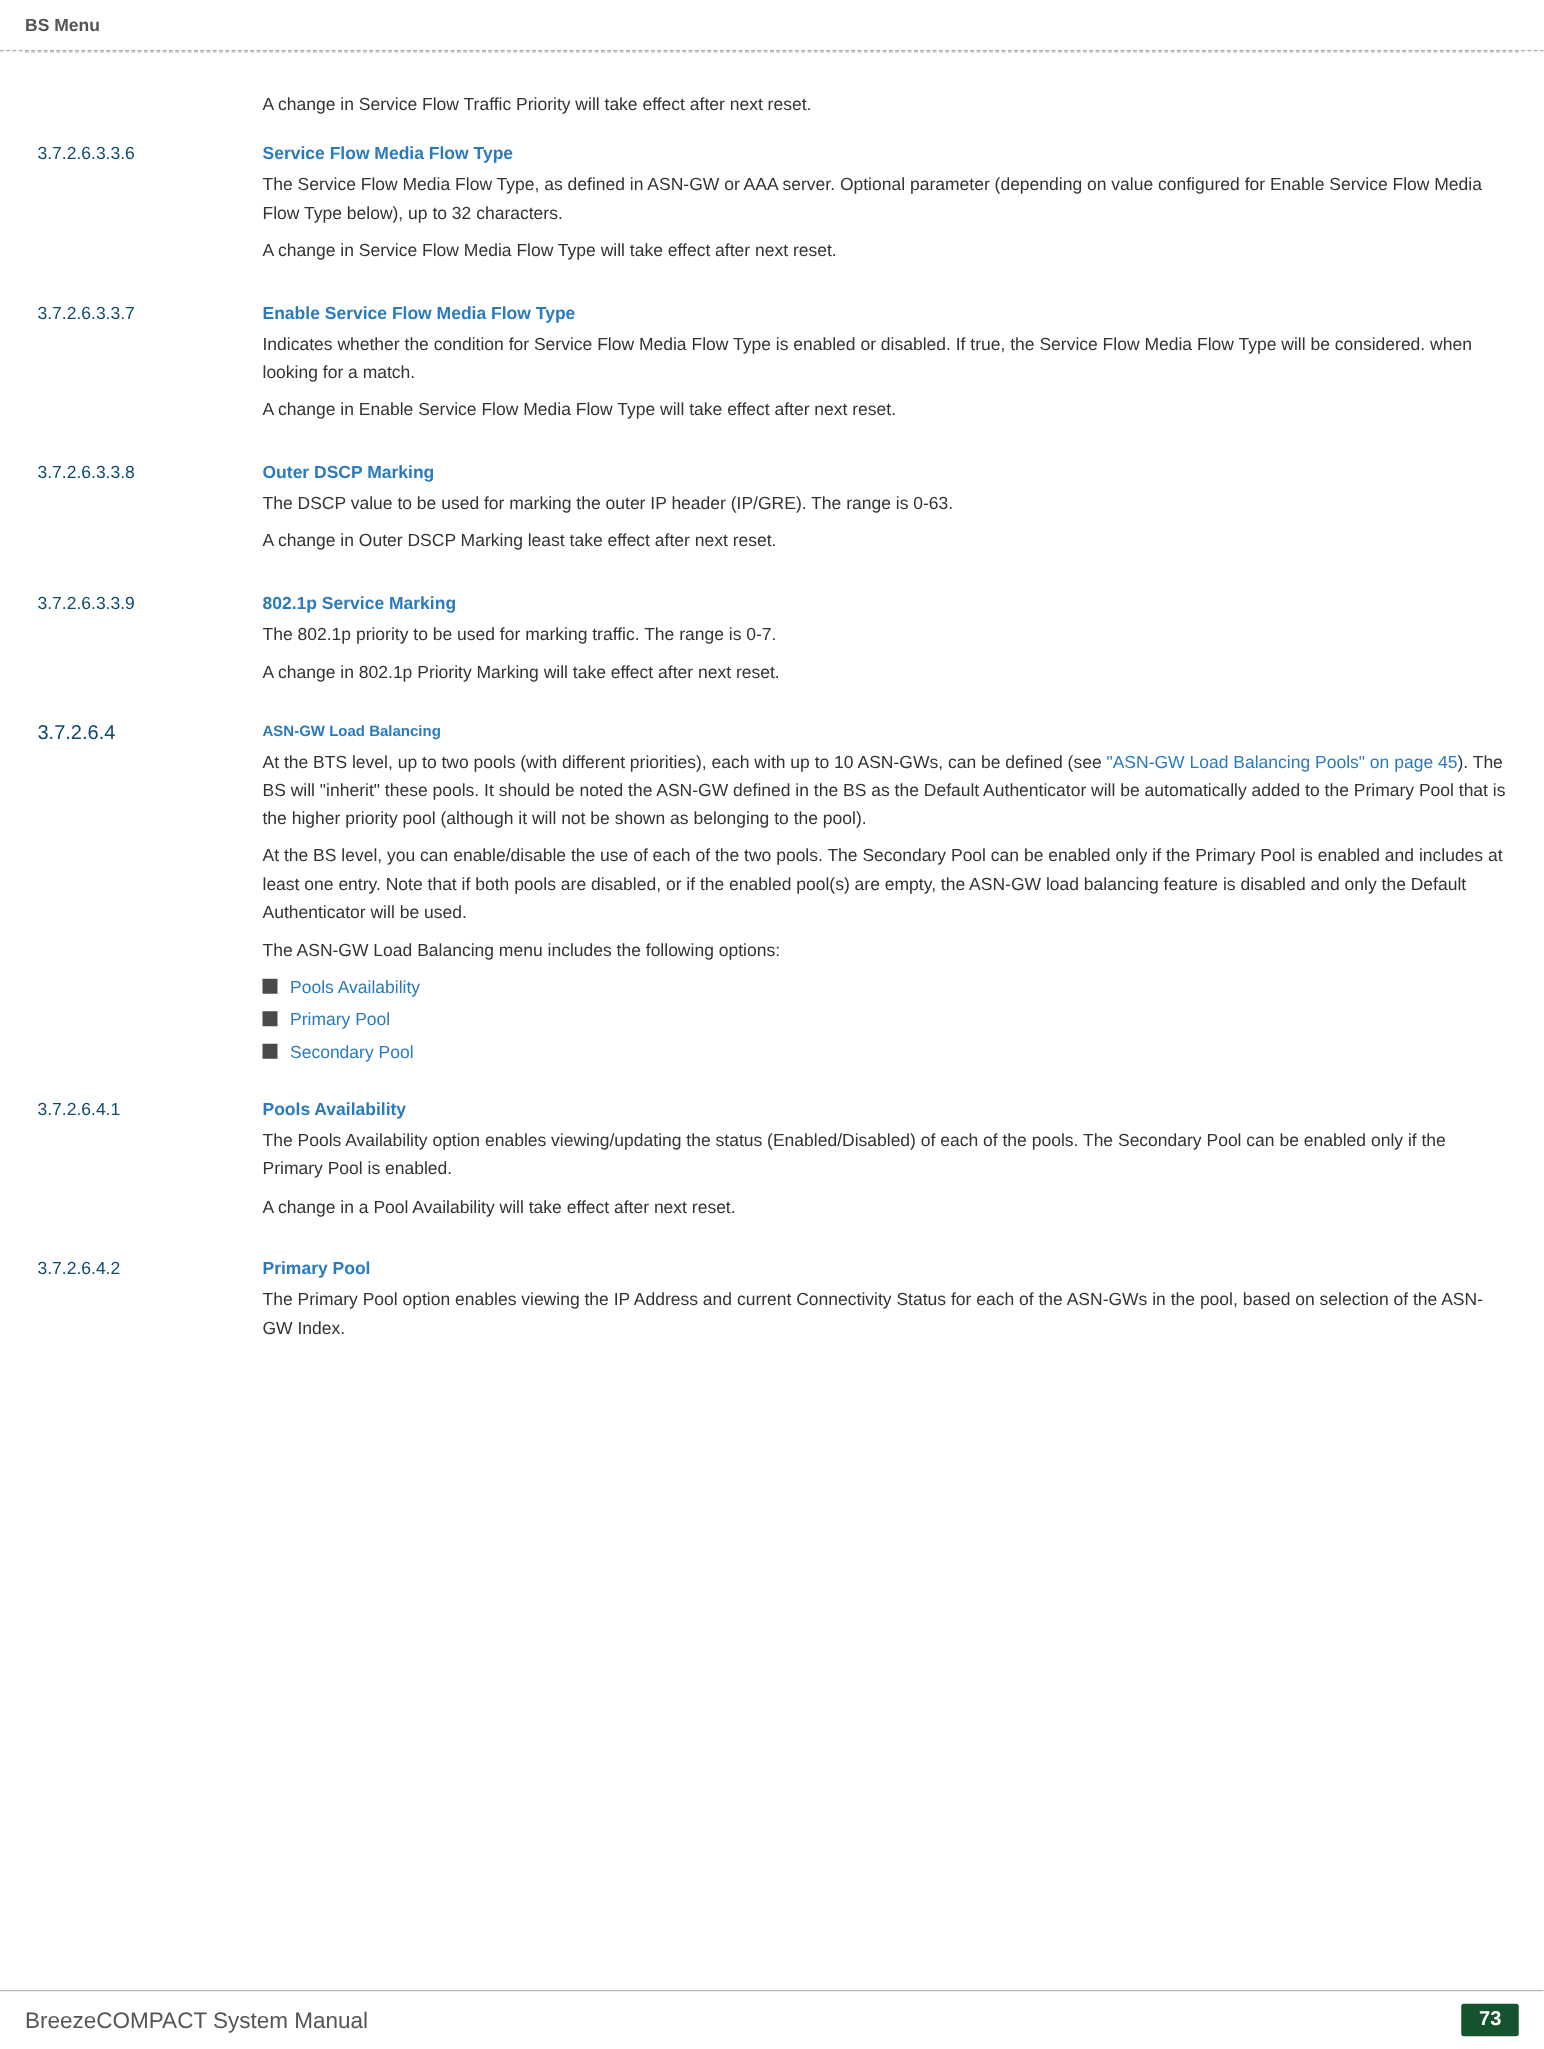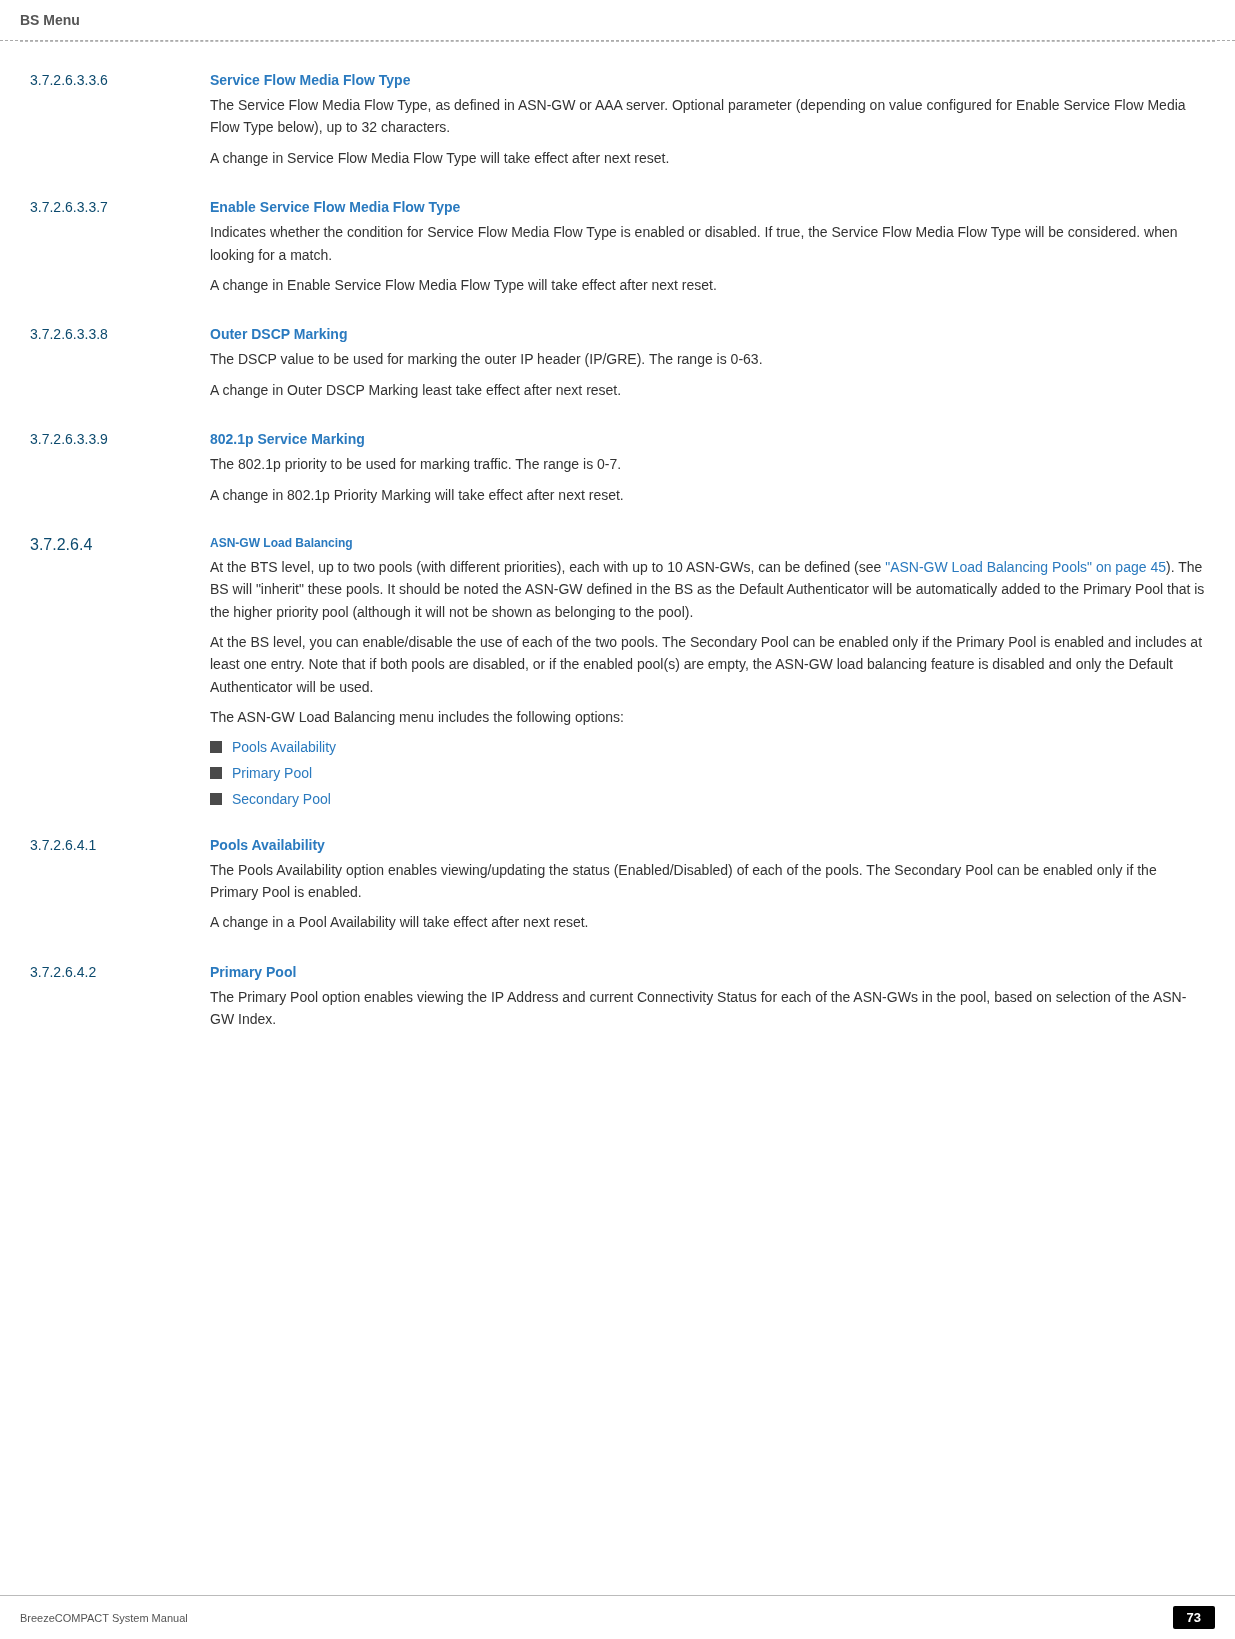--- a/index.html
+++ b/index.html
@@ -140,43 +140,44 @@
       left: 0;
       right: 0;
       display: flex;
       align-items: center;
       justify-content: space-between;
       padding: 10px 20px;
       border-top: 1px solid #bbb;
       background: #fff;
     }
     .footer-title {
-      font-size: 11px;
+      font-size: 18px;
       color: #555;
     }
     .footer-page {
-      background: #000000;
+      background: #14532d;
       color: #fff;
-      font-size: 13px;
+      font-size: 16px;
       font-weight: bold;
       padding: 4px 14px;
       border-radius: 2px;
     }
   </style>
 </head>
 <body>
 
 <div class="header">
   <div class="header-right">BS Menu</div>
 </div>
 
 <hr class="header-divider">
 
 <div class="content">
 
+  <div class="intro-text">A change in Service Flow Traffic Priority will take effect after next reset.</div>
 
   <div class="section">
     <div class="section-number">
       <span>3.7.2.6.3.3.6</span>
     </div>
     <div class="section-content">
       <div class="section-title">Service Flow Media Flow Type</div>
       <div class="section-body">The Service Flow Media Flow Type, as defined in ASN-GW or AAA server. Optional parameter (depending on value configured for Enable Service Flow Media Flow Type below), up to 32 characters.</div>
       <div class="section-note">A change in Service Flow Media Flow Type will take effect after next reset.</div>
     </div>

